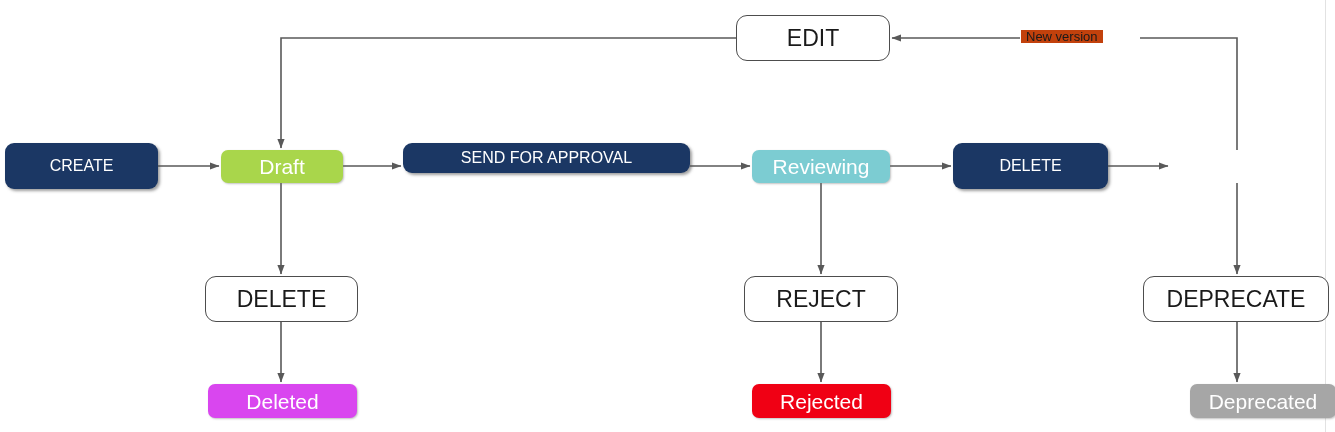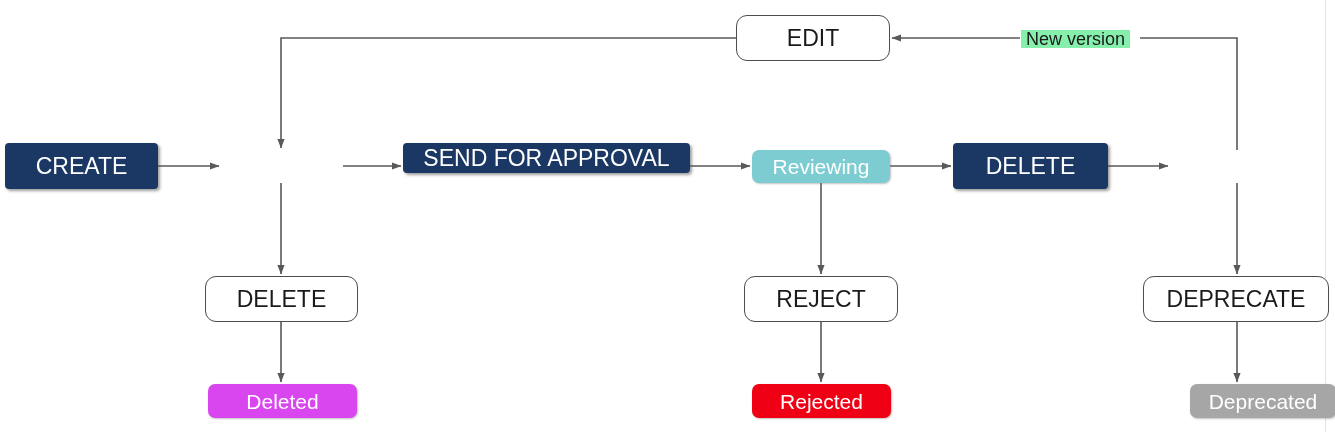--- a/index.html
+++ b/index.html
@@ -32,44 +32,44 @@
     justify-content: center;
     text-align: center;
     white-space: nowrap;
     line-height: 1;
     z-index: 5;
   }
   
   .node.action {
     background: #1b3764;
     color: #ffffff;
-    border-radius: 4px;
-    font-size: 23px;
+    border-radius: 9px;
+    font-size: 16px;
     box-shadow: 2px 2px 3px rgba(80,80,80,0.55);
   }
   
   .node.plain {
     background: #ffffff;
     color: #1a1a1a;
     border: 1.3px solid #4d4d4d;
     border-radius: 11px;
     font-size: 23px;
   }
   
   .node.state {
     color: #ffffff;
     border-radius: 7px;
     font-size: 21px;
     box-shadow: 1px 1px 2px rgba(120,120,120,0.45);
   }
   .edge-label {
     position: absolute;
-    font-size: 18px;
+    font-size: 13px;
     color: #1a1a1a;
-    background: #86efac;
+    background: #c2410c;
     padding: 0 5px;
     white-space: nowrap;
     line-height: 1;
     z-index: 6;
   }
   .page-edge {
     position: absolute;
     top: 0;
     width: 1px;
     height: 432px;
@@ -117,20 +117,23 @@
 
       <line x1="1237" y1="183" x2="1237" y2="274" marker-end="url(#arrow)"></line>
 
       <line x1="1237" y1="322" x2="1237" y2="382" marker-end="url(#arrow)"></line>
     </g>
   </svg>
 
   <div class="node action" style="left:5px;top:143px;width:153px;height:46px;">
       <span>CREATE</span>
     </div>
+  <div class="node state" style="left:221px;top:150px;width:122px;height:33px;background:#a9d64b;">
+      <span>Draft</span>
+    </div>
   <div class="node action" style="left:403px;top:143px;width:287px;height:30px;">
       <span>SEND FOR APPROVAL</span>
     </div>
   <div class="node state" style="left:752px;top:150px;width:138px;height:33px;background:#7cccd2;">
       <span>Reviewing</span>
     </div>
   <div class="node action" style="left:953px;top:143px;width:155px;height:46px;">
       <span>DELETE</span>
     </div>
 

